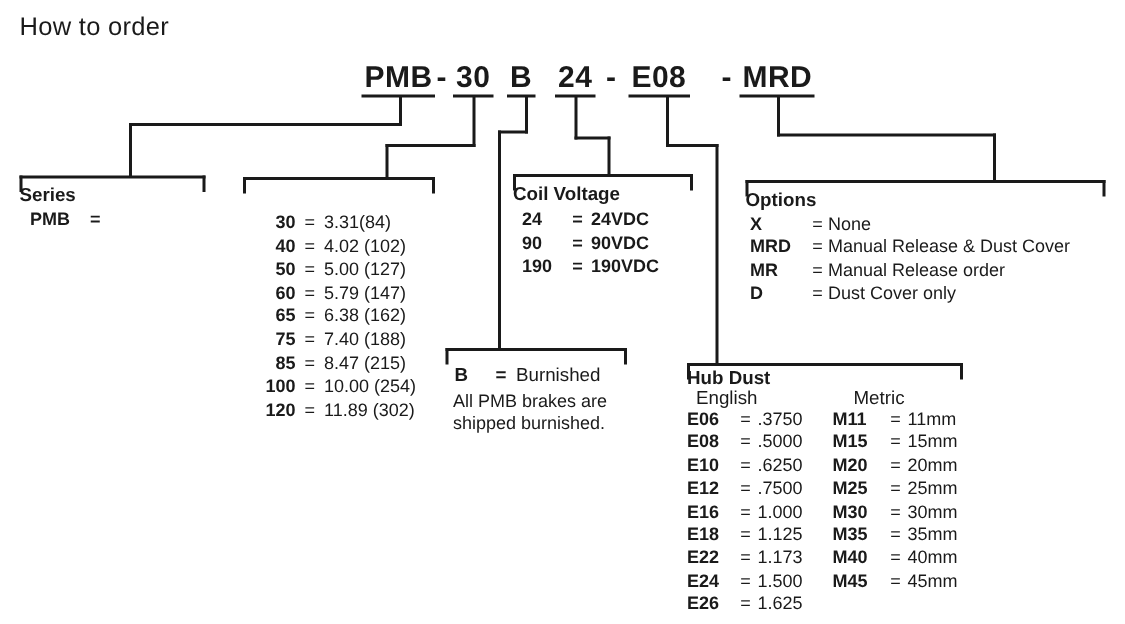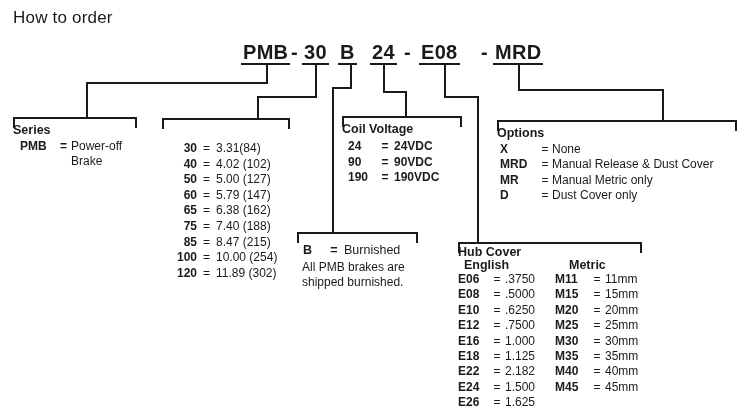--- a/index.html
+++ b/index.html
@@ -29,21 +29,21 @@
   .val{text-align:left;}
   
   .ser{line-height:15px;}           .ser .code{width:36px;} .ser .eq{width:15px;font-weight:bold;}
   .fs{line-height:15.6px;}          .fs .code{width:31px;text-align:right;} .fs .eq{width:19px;}
   .cv{line-height:15.5px;font-weight:bold;} .cv .code{width:28px;} .cv .eq{width:18px;}
   .opt{line-height:15.4px;}         .opt .code{width:38px;} .opt .eq{width:14px;}
   .bur{font-size:12.5px;}           .bur .code{width:21px;} .bur .eq{width:20px;font-weight:bold;}
   .hbe{line-height:15.4px;}         .hbe .code{width:31px;} .hbe .eq{width:16px;}
   .hbm{line-height:15.4px;}         .hbm .code{width:34px;} .hbm .eq{width:16px;}
   .note{position:absolute;font-size:12px;line-height:15px;}
-  .collabel{position:absolute;font-size:12.5px;font-weight:bold;}
+  .collabel{position:absolute;font-size:12.5px;font-weight:normal;}
 </style>
 </head>
 <body>
 
 <div class="canvas">
 
   <div class="title">How to order</div>
 
   <div class="seg" style="left:241px;">PMB</div>
   <div class="hyph" style="left:291px;">-</div>
@@ -83,24 +83,20 @@
   <div class="ln" style="left:518px;top:64px;width:2px;height:27px;"></div>
   <div class="ln" style="left:518px;top:89px;width:146px;height:2px;"></div>
   <div class="ln" style="left:662px;top:89px;width:2px;height:32px;"></div>
   <div class="bracket" style="left:497px;top:120px;width:236px;"></div>
 
   <div class="heading" style="left:13px;top:123px;width:124px;">Series</div>
   <div class="rows ser" style="left:20px;top:139px;">
     <div class="row">
       <span class="code">PMB</span>
       <span class="eq">=</span>
-      <span class="val">
-        <div>Power-off</div>
-        <div>Brake</div>
-      </span>
     </div>
   </div>
 
   <div class="rows fs" style="left:166px;top:141px;">
     <div class="row">
         <span class="code">30</span>
         <span class="eq">=</span>
         <span class="val">3.31(84)</span>
       </div>
     <div class="row">
@@ -172,42 +168,42 @@
         <span class="val">None</span>
       </div>
     <div class="row">
         <span class="code">MRD</span>
         <span class="eq">=</span>
         <span class="val">Manual Release &amp; Dust Cover</span>
       </div>
     <div class="row">
         <span class="code">MR</span>
         <span class="eq">=</span>
-        <span class="val">Manual Metric only</span>
+        <span class="val">Manual Release order</span>
       </div>
     <div class="row">
         <span class="code">D</span>
         <span class="eq">=</span>
         <span class="val">Dust Cover only</span>
       </div>
   </div>
 
   <div class="rows bur" style="left:303px;top:243px;">
     <div class="row">
       <span class="code">B</span>
       <span class="eq">=</span>
       <span class="val">Burnished</span>
     </div>
   </div>
   <div class="note" style="left:302px;top:260px;">
     <div>All PMB brakes are</div>
     <div>shipped burnished.</div>
   </div>
 
-  <div class="heading" style="left:458px;top:245px;width:180px;">Hub Cover</div>
+  <div class="heading" style="left:458px;top:245px;width:180px;">Hub Dust</div>
   <div class="collabel" style="left:464px;top:258px;">English</div>
   <div class="collabel" style="left:569px;top:258px;">Metric</div>
 
   <div class="rows hbe" style="left:458px;top:272px;">
     <div class="row">
         <span class="code">E06</span>
         <span class="eq">=</span>
         <span class="val">.3750</span>
       </div>
     <div class="row">
@@ -231,21 +227,21 @@
         <span class="val">1.000</span>
       </div>
     <div class="row">
         <span class="code">E18</span>
         <span class="eq">=</span>
         <span class="val">1.125</span>
       </div>
     <div class="row">
         <span class="code">E22</span>
         <span class="eq">=</span>
-        <span class="val">2.182</span>
+        <span class="val">1.173</span>
       </div>
     <div class="row">
         <span class="code">E24</span>
         <span class="eq">=</span>
         <span class="val">1.500</span>
       </div>
     <div class="row">
         <span class="code">E26</span>
         <span class="eq">=</span>
         <span class="val">1.625</span>

